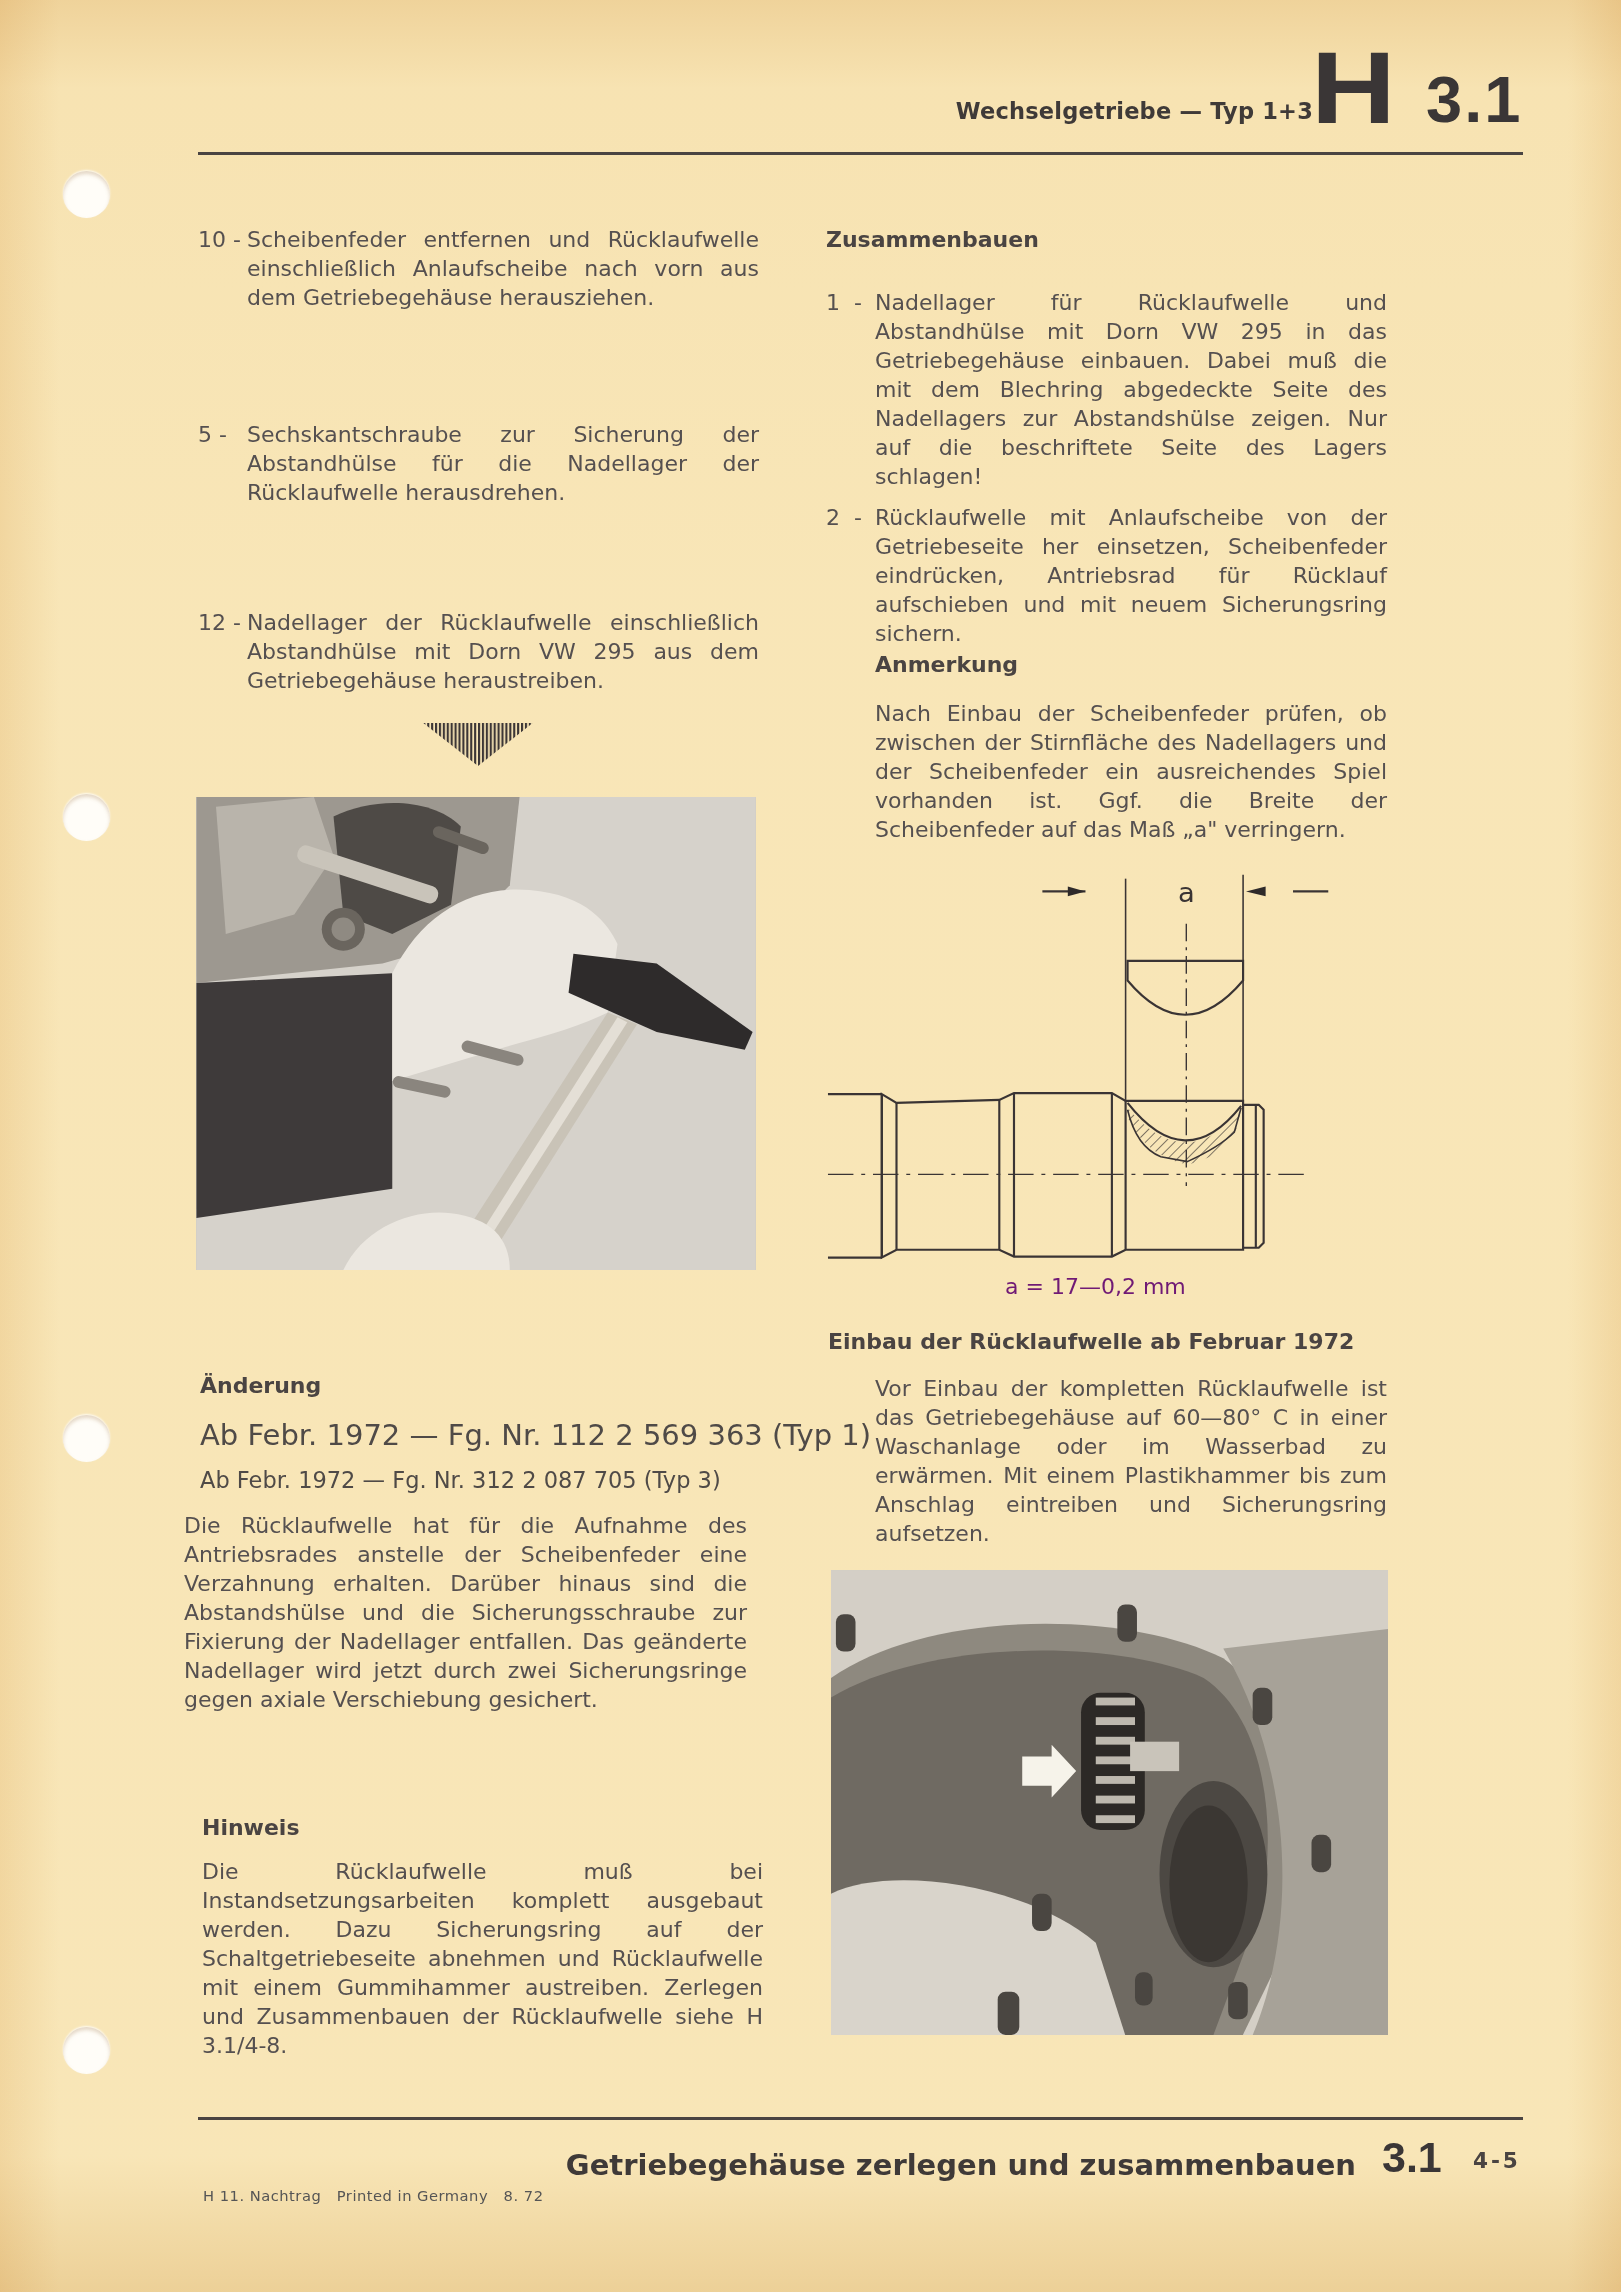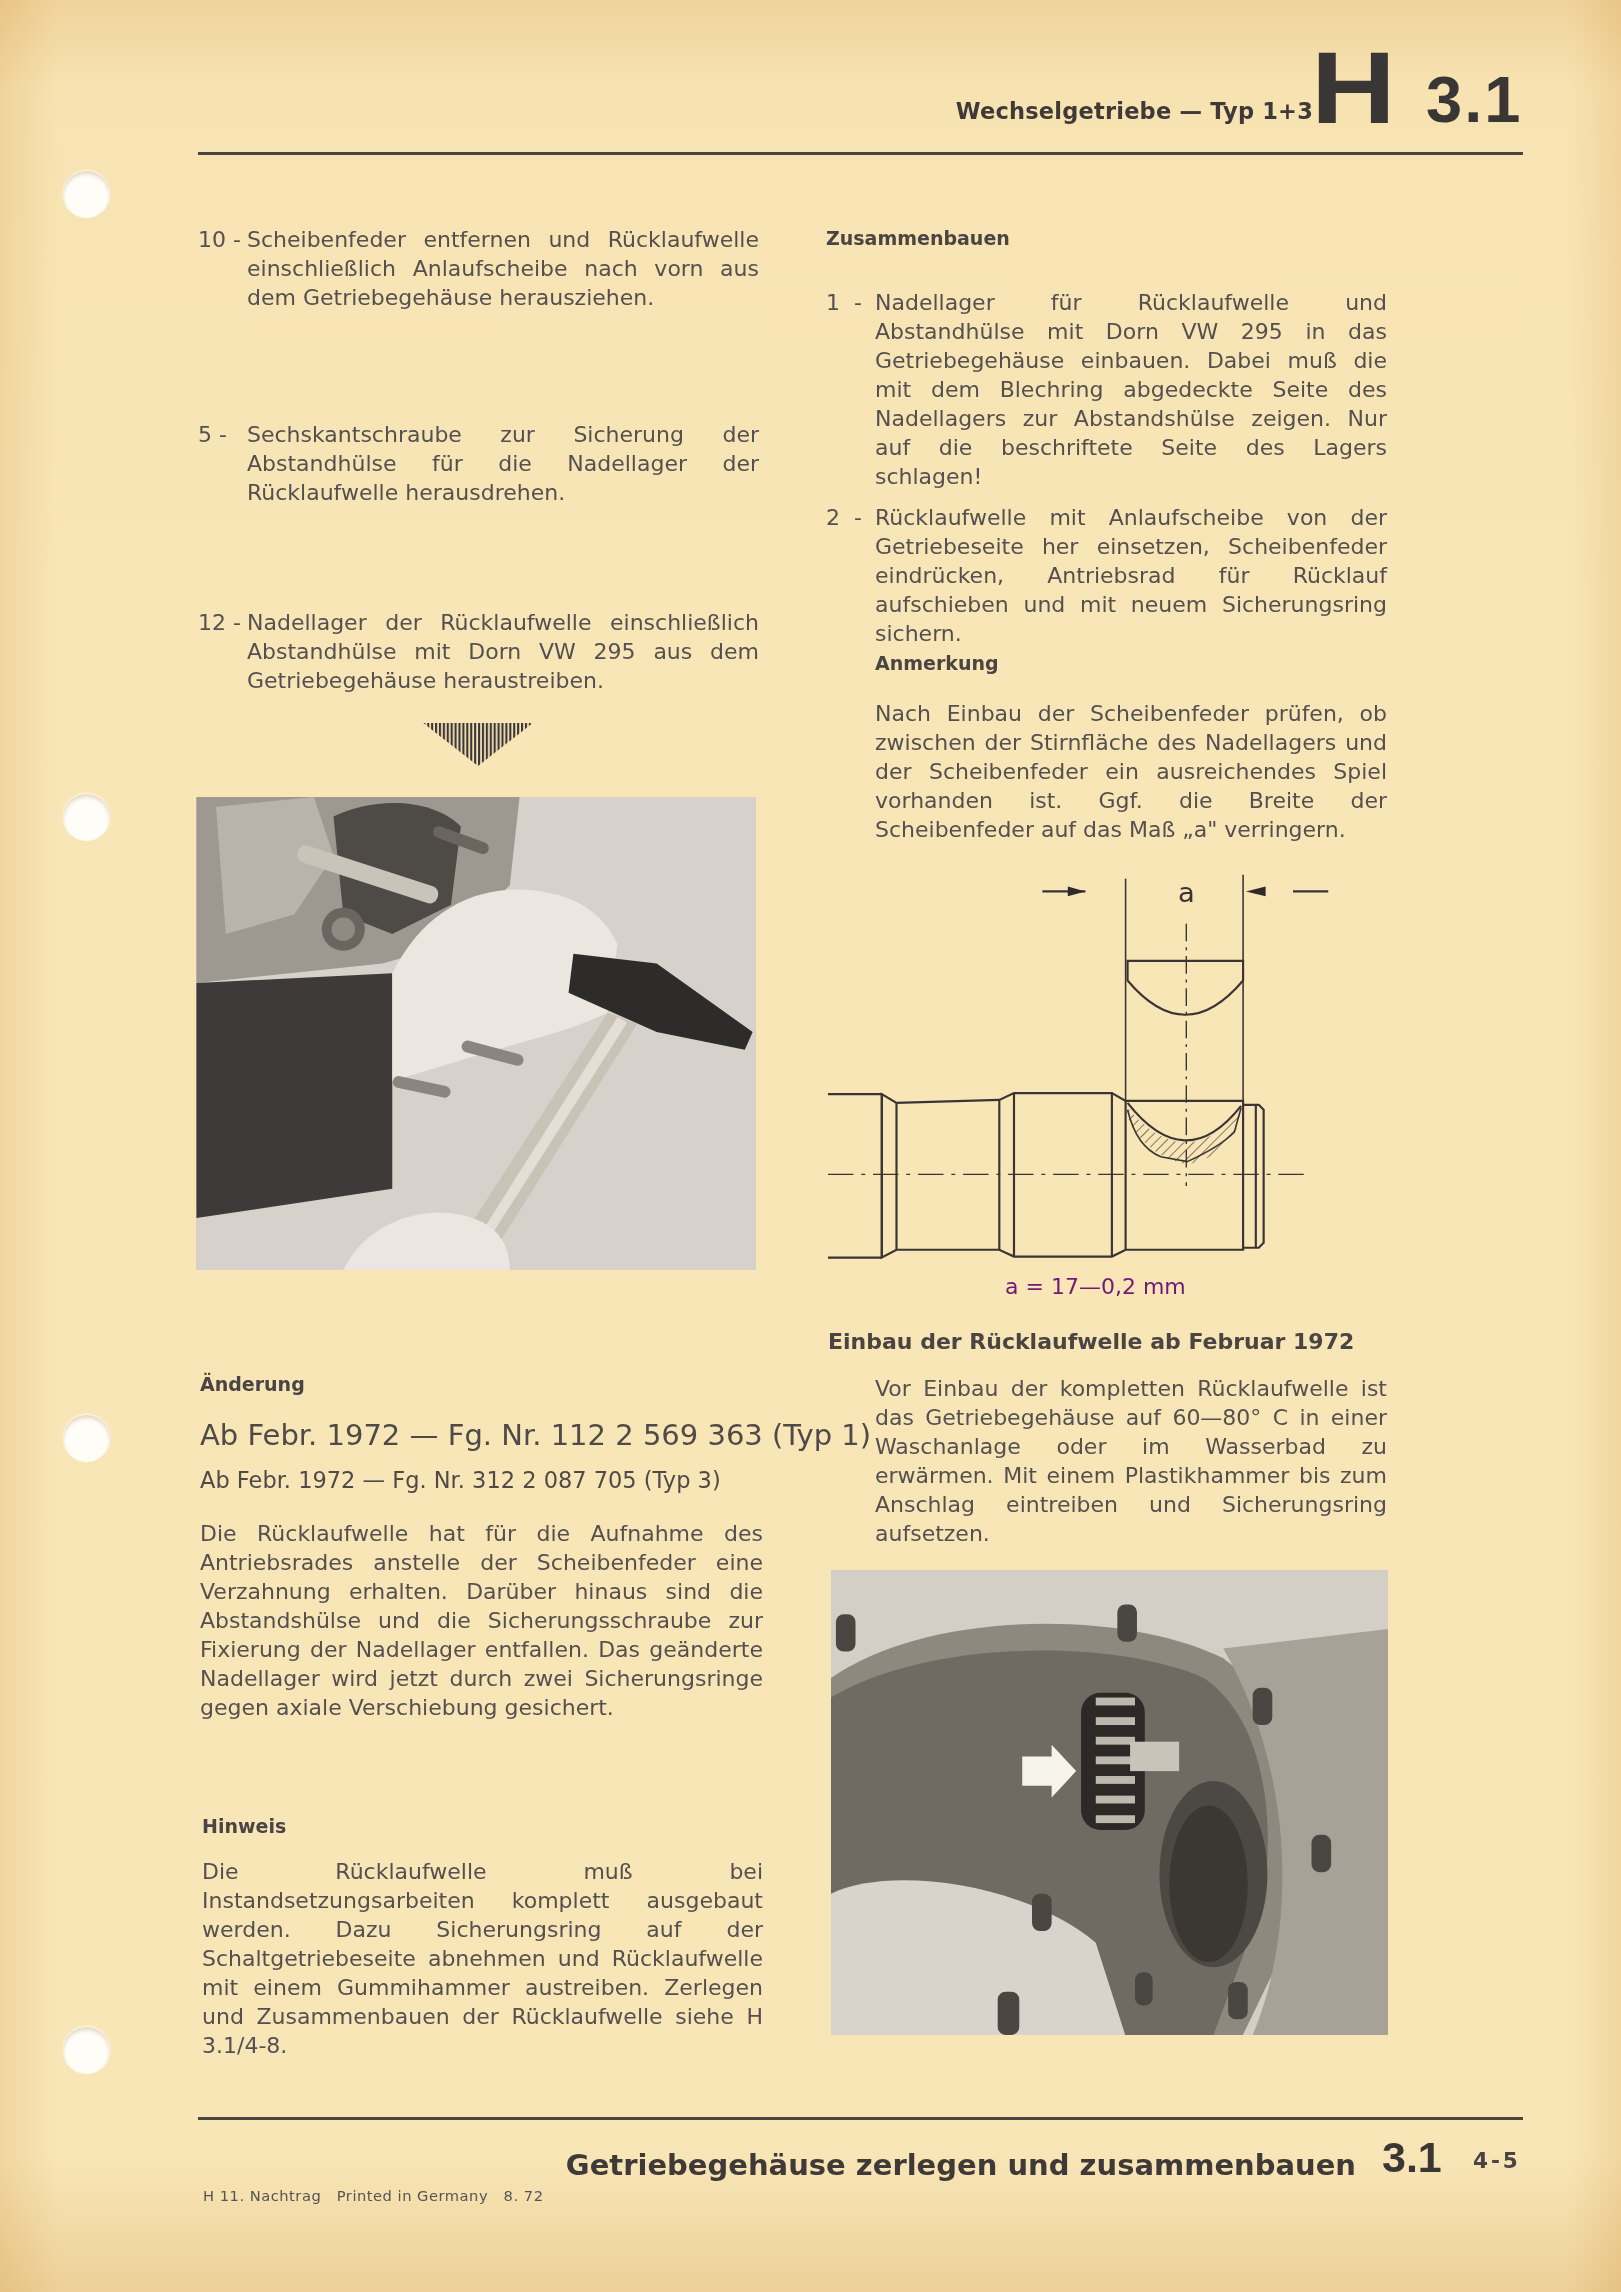--- a/index.html
+++ b/index.html
@@ -15,21 +15,21 @@
   .abs { position:absolute; }
   .punch { position:absolute; width:47px; height:47px; border-radius:50%; background:#fffdf8; box-shadow: 0 2.9px 3.9px rgba(180,150,110,0.35) inset, 0 -1px 2px rgba(255,255,255,0.8); left:63px; }
   .hdr-sub { position:absolute; right:308px; top:98px; font-weight:bold; font-size:22.5px; color:#3f3a38; letter-spacing:0.2px; }
   .hdr-H { position:absolute; left:1311px; top:39px; font-family:"Liberation Sans", sans-serif; font-weight:bold; font-size:102px; line-height:98px; color:#3a3636; transform:scaleX(1.15); transform-origin:left; }
   .hdr-num { position:absolute; left:1426px; top:65px; font-family:"Liberation Sans", sans-serif; font-weight:bold; font-size:65px; line-height:69px; color:#3a3636; letter-spacing:2px; }
   .rule { position:absolute; left:198px; width:1325px; height:2.9px; background:#4a4442; }
   .txt { font-size:22px; line-height:29px; color:#555050; text-align:justify; }
   .step { position:absolute; display:flex; }
   .step .num { flex:0 0 auto; white-space:pre; }
   .step .body { text-align:justify; text-align-last:left; }
-  .heading { position:absolute; font-weight:bold; font-size:19px; color:#4a4442; }
+  .heading { position:absolute; font-weight:bold; font-size:22px; color:#4a4442; }
   .photo { position:absolute; overflow:hidden; background:#cfcbc3; }
   .caption { position:absolute; font-size:22px; color:#701a75; }
   .foot-left { position:absolute; left:203px; top:2187px; font-size:14.7px; color:#555; letter-spacing:0.5px; }
   .foot-title { position:absolute; right:265px; top:2148px; font-weight:bold; font-size:29px; color:#3f3a38; }
   .foot-num { position:absolute; left:1382px; top:2133px; font-family:"Liberation Sans", sans-serif; font-weight:bold; font-size:43px; color:#3a3636; }
   .foot-page { position:absolute; left:1473px; top:2148px; font-weight:bold; font-size:21.6px; color:#4a4442; letter-spacing:2.9px; }
 </style>
 </head>
 <body>
 
@@ -89,21 +89,21 @@
     <rect x="270" y="255" width="65" height="12" rx="6" fill="#8a857e" transform="rotate(15 300 261)"></rect>
     <rect x="200" y="290" width="60" height="12" rx="6" fill="#8a857e" transform="rotate(12 230 296)"></rect>
 
     <path d="M150,483 C170,440 220,420 260,425 C300,430 320,450 320,483 Z" fill="#ebe7e0"></path>
   </svg>
 </div>
 
 <div class="heading" style="left:200px; top:1373px;">Änderung</div>
 <div class="abs txt" style="left:200px; top:1421px; font-size:29px; color:#4f4a47;">Ab Febr. 1972 — Fg. Nr. 112 2 569 363 (Typ 1)</div>
 <div class="abs txt" style="left:200px; top:1466px; font-size:22.5px; color:#4f4a47;">Ab Febr. 1972 — Fg. Nr. 312 2 087 705 (Typ 3)</div>
-<div class="abs txt" style="left:200px; top:1511px; width:563px;margin-top:8px;">Die Rücklaufwelle hat für die Aufnahme des Antriebsrades anstelle der Scheibenfeder eine Verzahnung erhalten. Darüber hinaus sind die Abstandshülse und die Sicherungsschraube zur Fixierung der Nadellager entfallen. Das geänderte Nadellager wird jetzt durch zwei Sicherungsringe gegen axiale Verschiebung gesichert.</div>
+<div class="abs txt" style="left:184px; top:1511px; width:563px;">Die Rücklaufwelle hat für die Aufnahme des Antriebsrades anstelle der Scheibenfeder eine Verzahnung erhalten. Darüber hinaus sind die Abstandshülse und die Sicherungsschraube zur Fixierung der Nadellager entfallen. Das geänderte Nadellager wird jetzt durch zwei Sicherungsringe gegen axiale Verschiebung gesichert.</div>
 
 <div class="heading" style="left:202px; top:1815px;">Hinweis</div>
 <div class="abs txt" style="left:202px; top:1857px; width:561px;">Die Rücklaufwelle muß bei Instandsetzungsarbeiten komplett ausgebaut werden. Dazu Sicherungsring auf der Schaltgetriebeseite abnehmen und Rücklaufwelle mit einem Gummihammer austreiben. Zerlegen und Zusammenbauen der Rücklaufwelle siehe H 3.1/4-8.</div>
 
 <div class="heading" style="left:826px; top:227px;">Zusammenbauen</div>
 <div class="step txt" style="left:826px; top:288px; width:561px;">
   <span class="num" style="width:49px;">1  -</span>
   <span class="body">Nadellager für Rücklaufwelle und Abstandhülse mit Dorn VW 295 in das Getriebegehäuse einbauen. Dabei muß die mit dem Blechring abgedeckte Seite des Nadellagers zur Abstandshülse zeigen. Nur auf die beschriftete Seite des Lagers schlagen!</span>
 </div>
 <div class="step txt" style="left:826px; top:503px; width:561px;">

